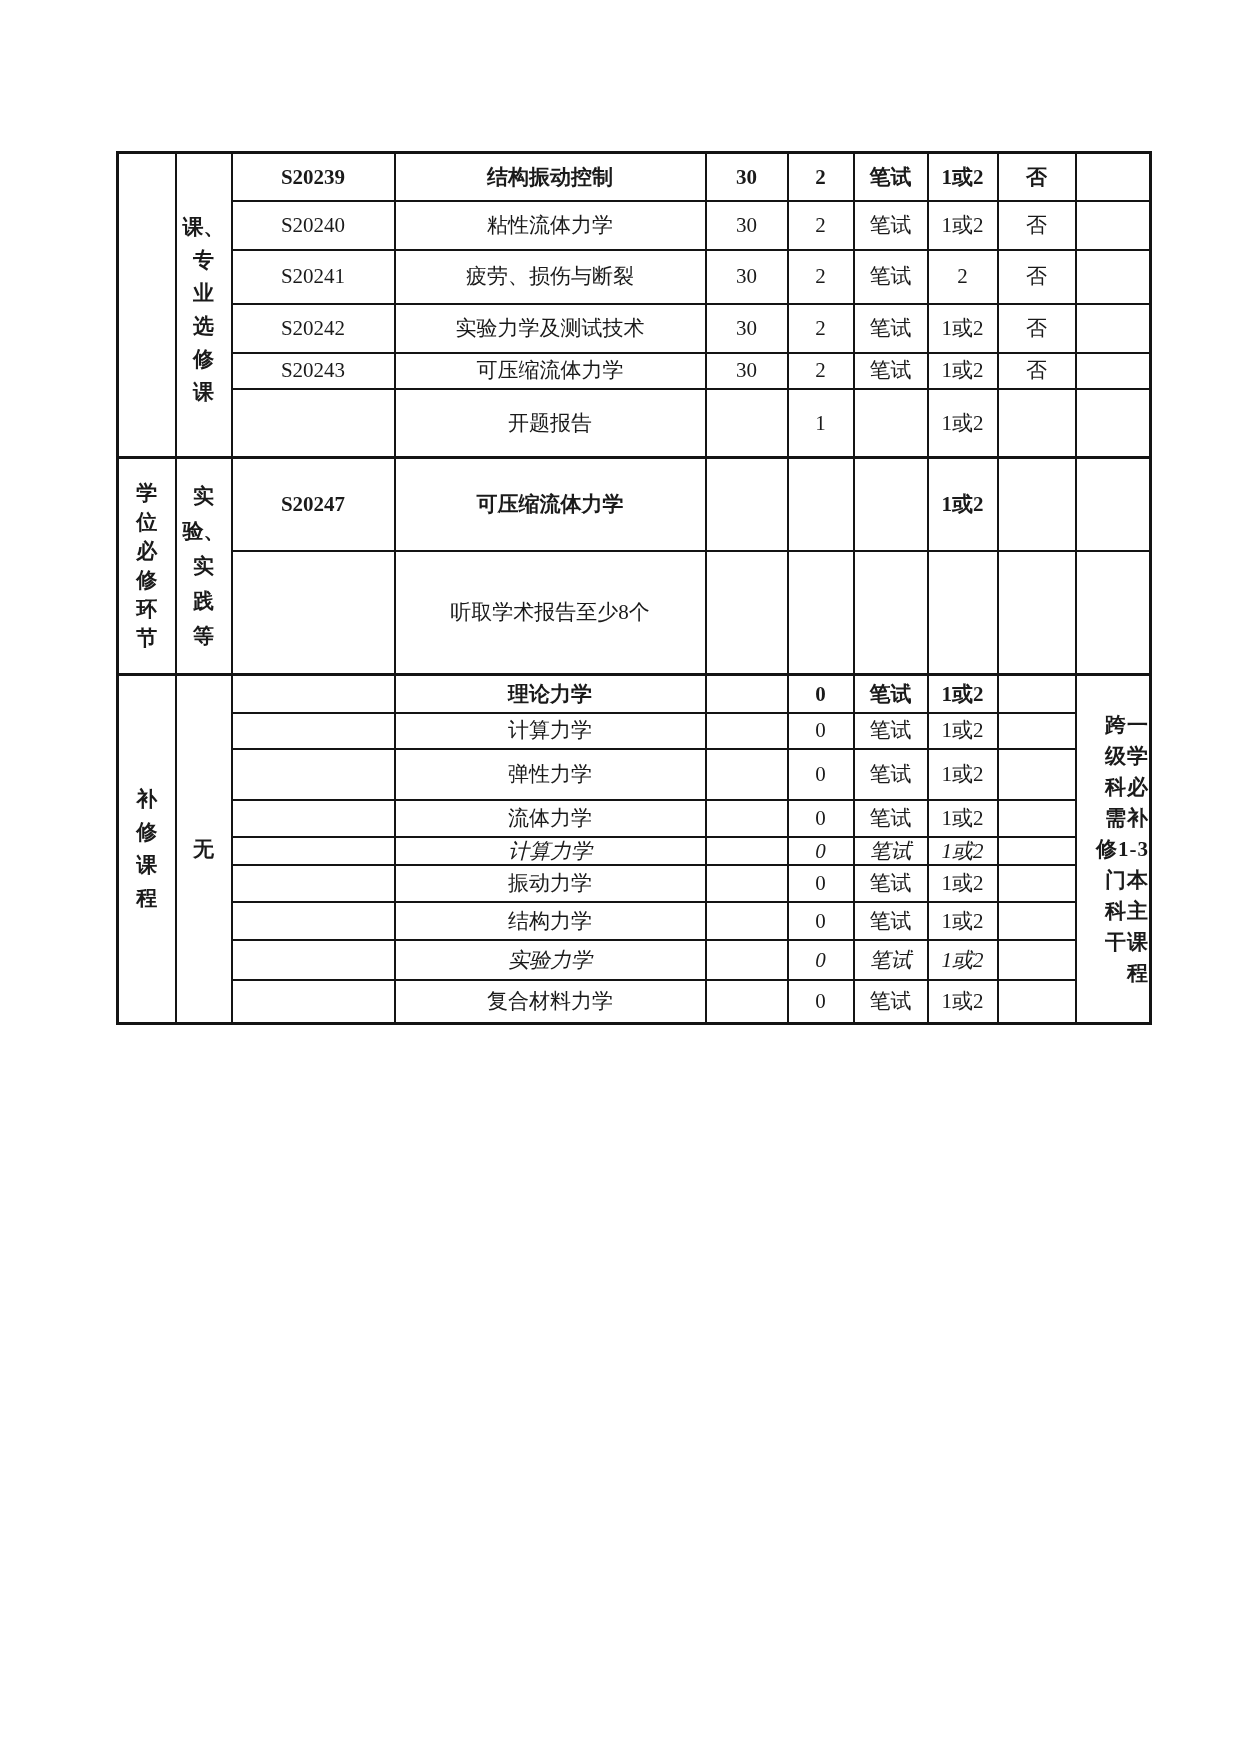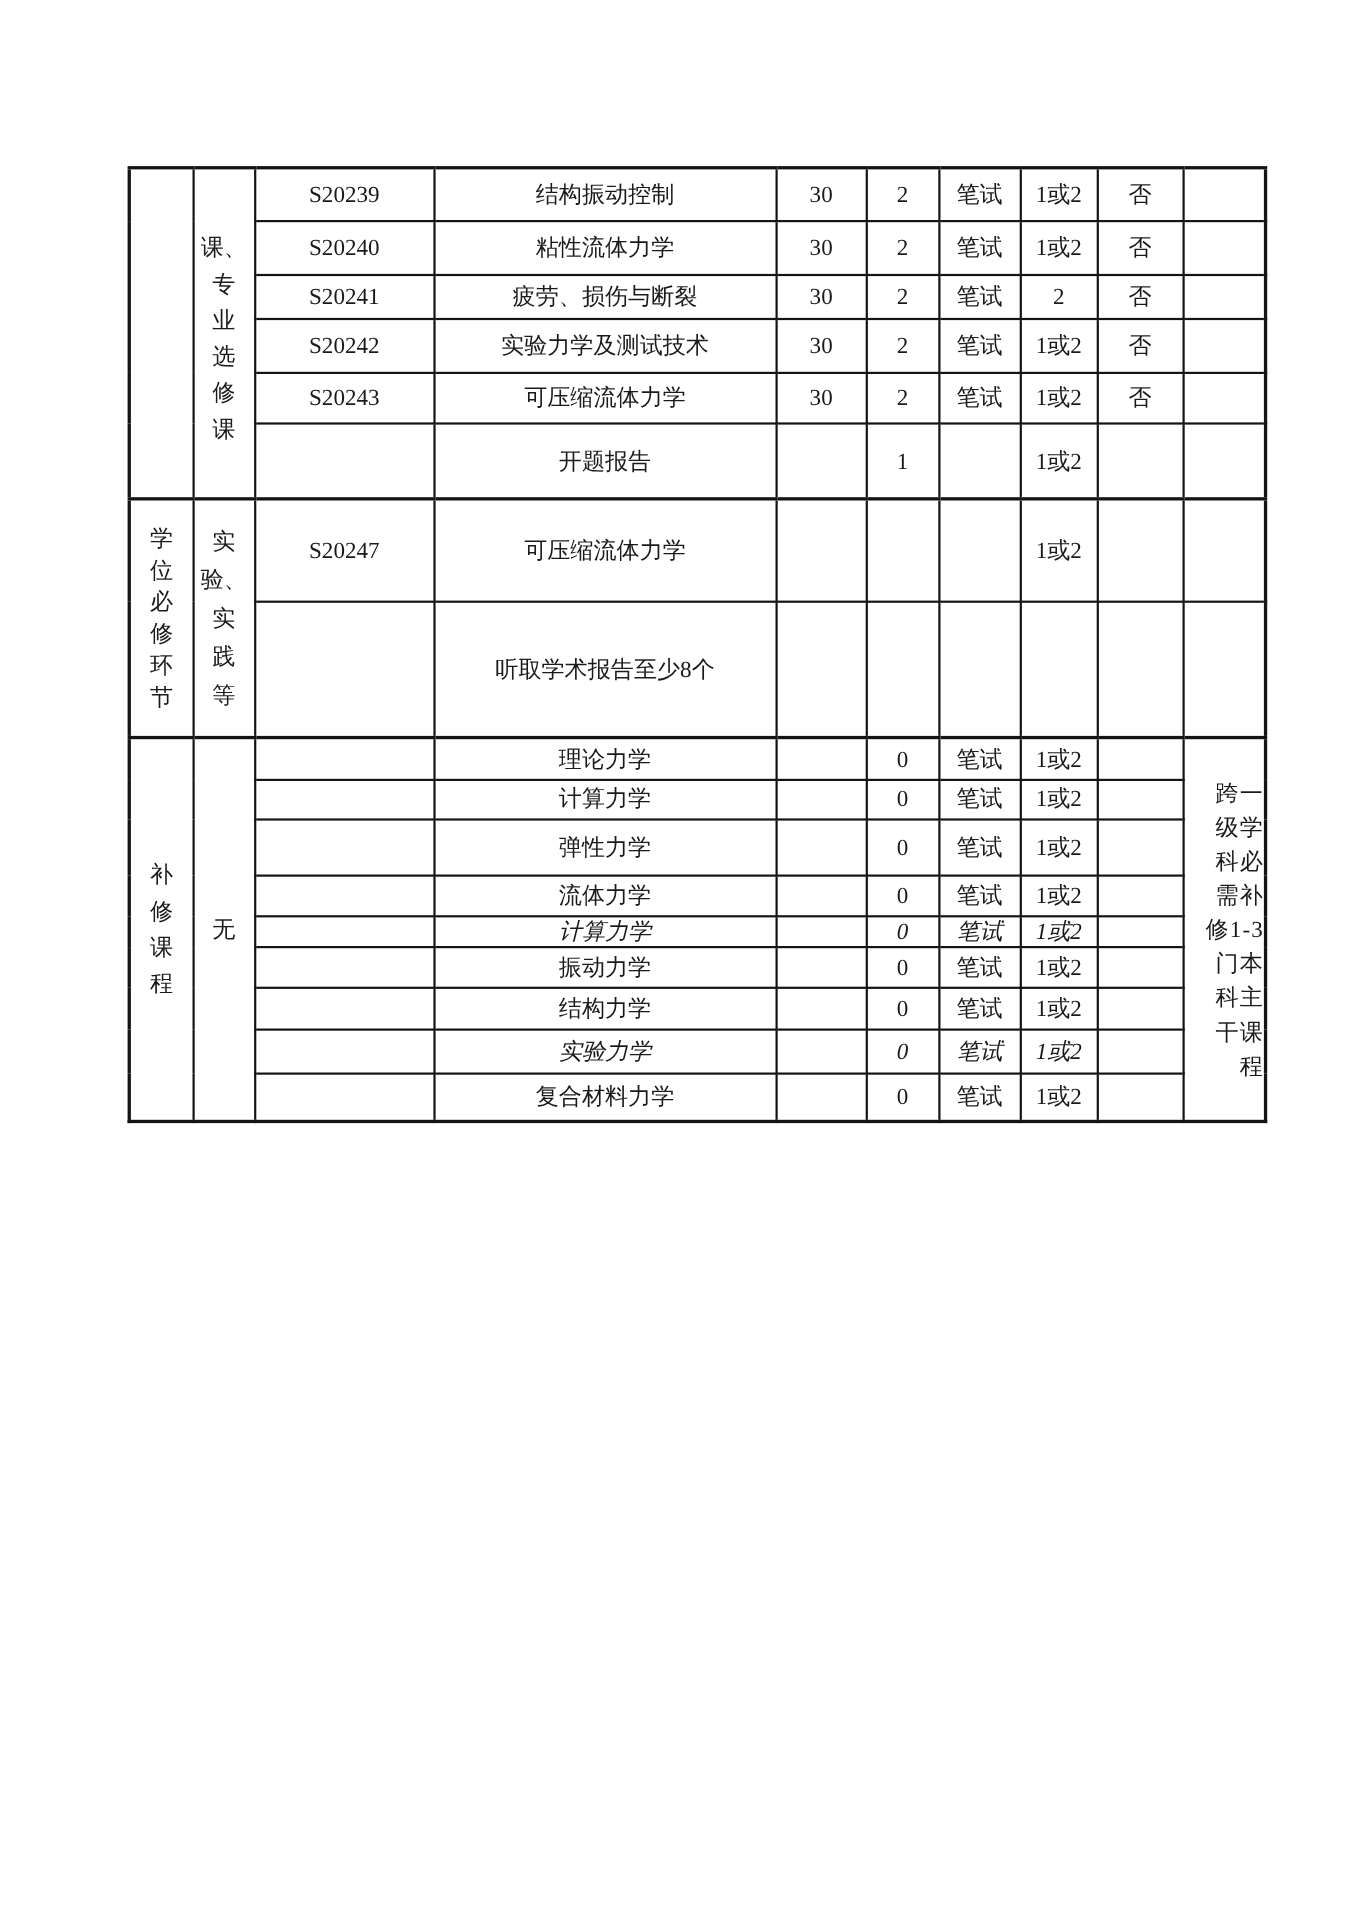--- a/index.html
+++ b/index.html
@@ -16,21 +16,21 @@
     border:2px solid #141414;
     padding:0;
     text-align:center;
     vertical-align:middle;
     font-size:21px;
     line-height:1.25;
     overflow:hidden;
     color:#1a1a1a;
     font-family:"Liberation Serif","DejaVu Serif",serif;
   }
-  tr.section-start td{border-top-width:3px;}
+  tr.section-start td{border-top-width:3px;font-weight:bold;}
   td.name-cell{text-align:left;padding-left:13px;}
   td.vcell{vertical-align:middle;}
   td.vcell .vwrap div{text-align:center;}
   td.sub-top{vertical-align:top;}
   td.sub-top .vwrap{padding-top:9px;}
   td.remark-cell{font-size:17px;vertical-align:middle;}
   td.remark-cell div{line-height:31px;letter-spacing:1px;text-align:right;}
 </style>
 </head>
 <body>
@@ -76,41 +76,41 @@
         <tr style="height: 49px;">
           <td>S20240</td>
           <td class="name-cell">粘性流体力学</td>
           <td>30</td>
           <td>2</td>
           <td>笔试</td>
           <td>1或2</td>
           <td>否</td>
           <td></td>
         </tr>
-        <tr style="height: 40px;">
+        <tr style="height: 54px;">
           <td>S20241</td>
           <td class="name-cell">疲劳、损伤与断裂</td>
           <td>30</td>
           <td>2</td>
           <td>笔试</td>
           <td>2</td>
           <td>否</td>
           <td></td>
         </tr>
         <tr style="height: 49px;">
           <td>S20242</td>
           <td class="name-cell">实验力学及测试技术</td>
           <td>30</td>
           <td>2</td>
           <td>笔试</td>
           <td>1或2</td>
           <td>否</td>
           <td></td>
         </tr>
-        <tr style="height: 46px;">
+        <tr style="height: 36px;">
           <td>S20243</td>
           <td class="name-cell">可压缩流体力学</td>
           <td>30</td>
           <td>2</td>
           <td>笔试</td>
           <td>1或2</td>
           <td>否</td>
           <td></td>
         </tr>
         <tr style="height: 69px;">

